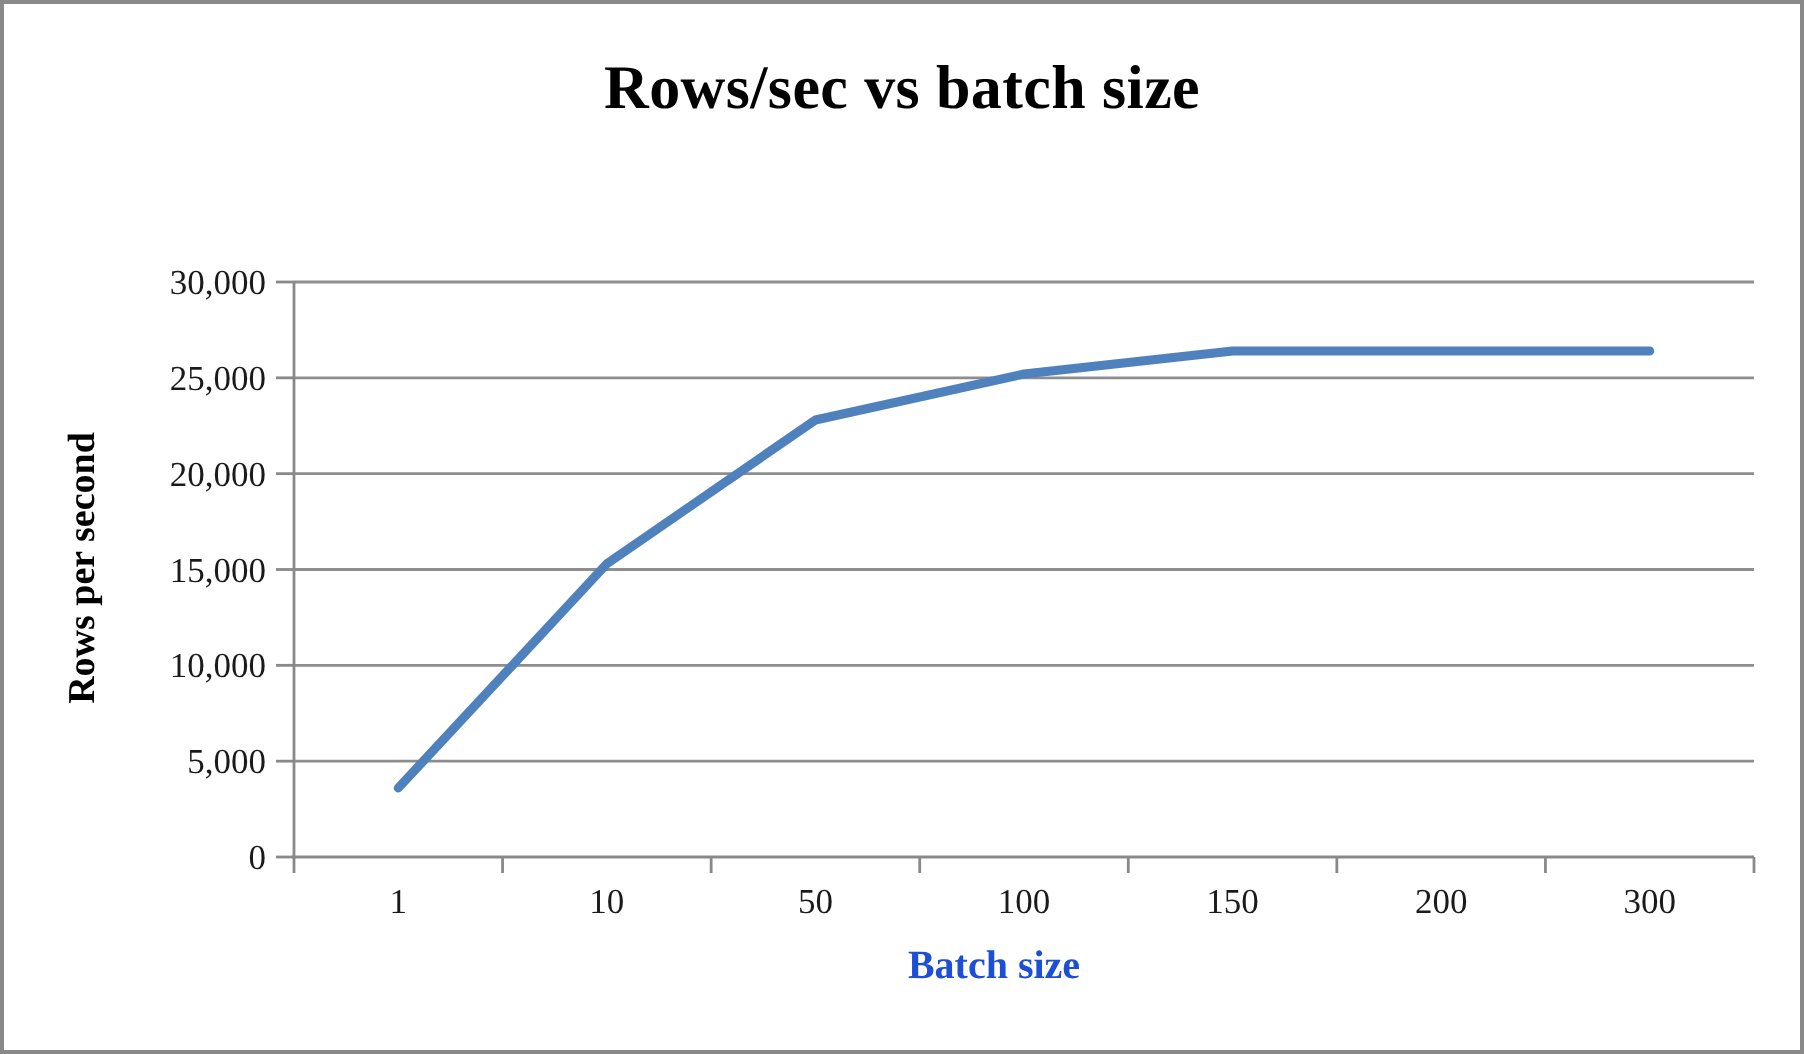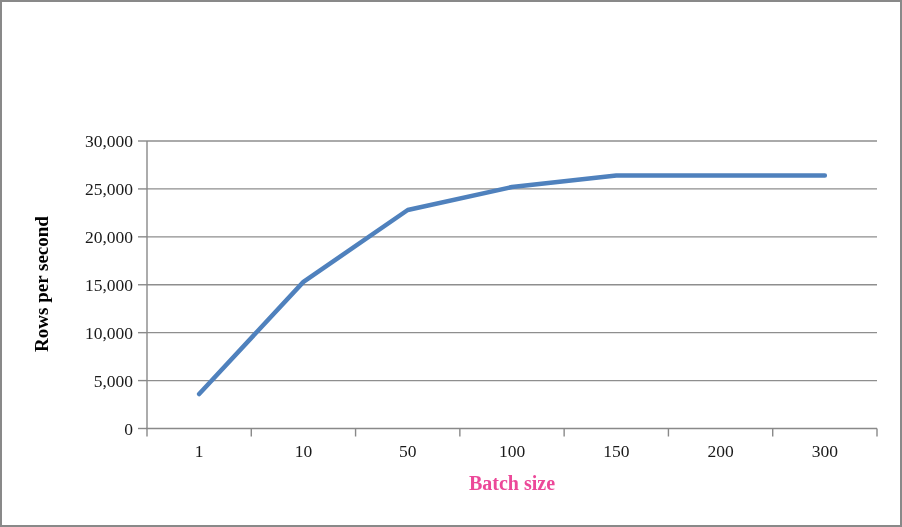--- a/index.html
+++ b/index.html
@@ -35,43 +35,44 @@
     left: 40px;
     transform: translate(-50%, -50%) rotate(-90deg);
     white-space: nowrap;
     font-size: 19px;
     font-weight: bold;
     color: #000000;
   }
   .x-axis-title {
     position: absolute;
     top: 470px;
-    left: 510px;
+    left: 495px;
     transform: translateX(-50%);
     white-space: nowrap;
     font-size: 20px;
     font-weight: bold;
-    color: #ec4899;
+    color: #1d4ed8;
   }
   #chart-svg {
     position: absolute;
     top: 0;
     left: 0;
   }
   #chart-svg text {
     font-family: "Liberation Serif", "DejaVu Serif", serif;
     font-size: 17.5px;
     fill: #1a1a1a;
   }
 </style>
 </head>
 <body>
 
 <div class="frame">
   <div class="chart-title">
+    <div>Rows/sec vs batch size</div>
   </div>
 
   <div class="y-axis-title">Rows per second</div>
   <div class="x-axis-title">Batch size</div>
 
   <svg id="chart-svg" width="902" height="527" viewBox="0 0 902 527">
       <line x1="136" y1="426.5" x2="145" y2="426.5" stroke="#898989" stroke-width="1.4"></line>
       <text x="131" y="432.5" text-anchor="end">0</text>
       <line x1="145" y1="378.5833333333333" x2="875" y2="378.5833333333333" stroke="#8e8e8e" stroke-width="1.4"></line>
       <line x1="136" y1="378.5833333333333" x2="145" y2="378.5833333333333" stroke="#898989" stroke-width="1.4"></line>

